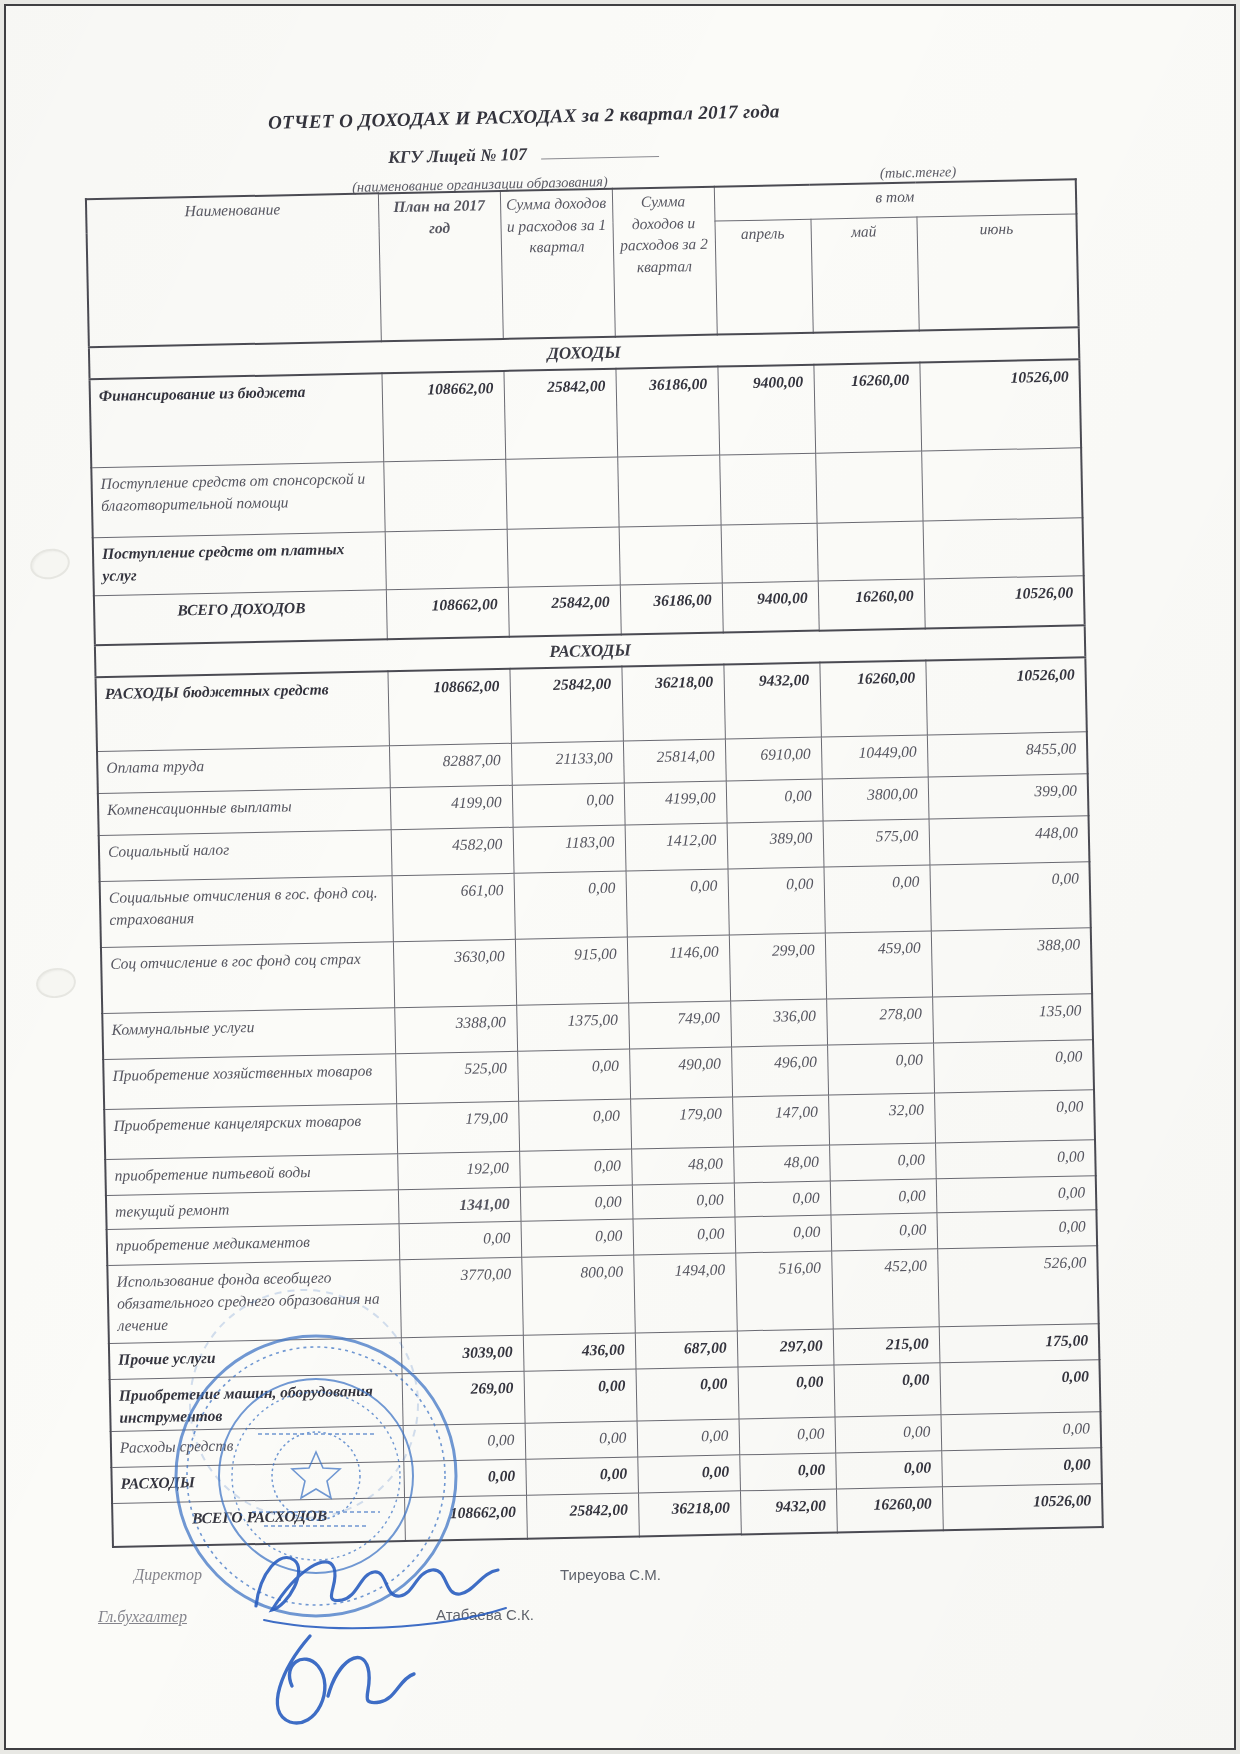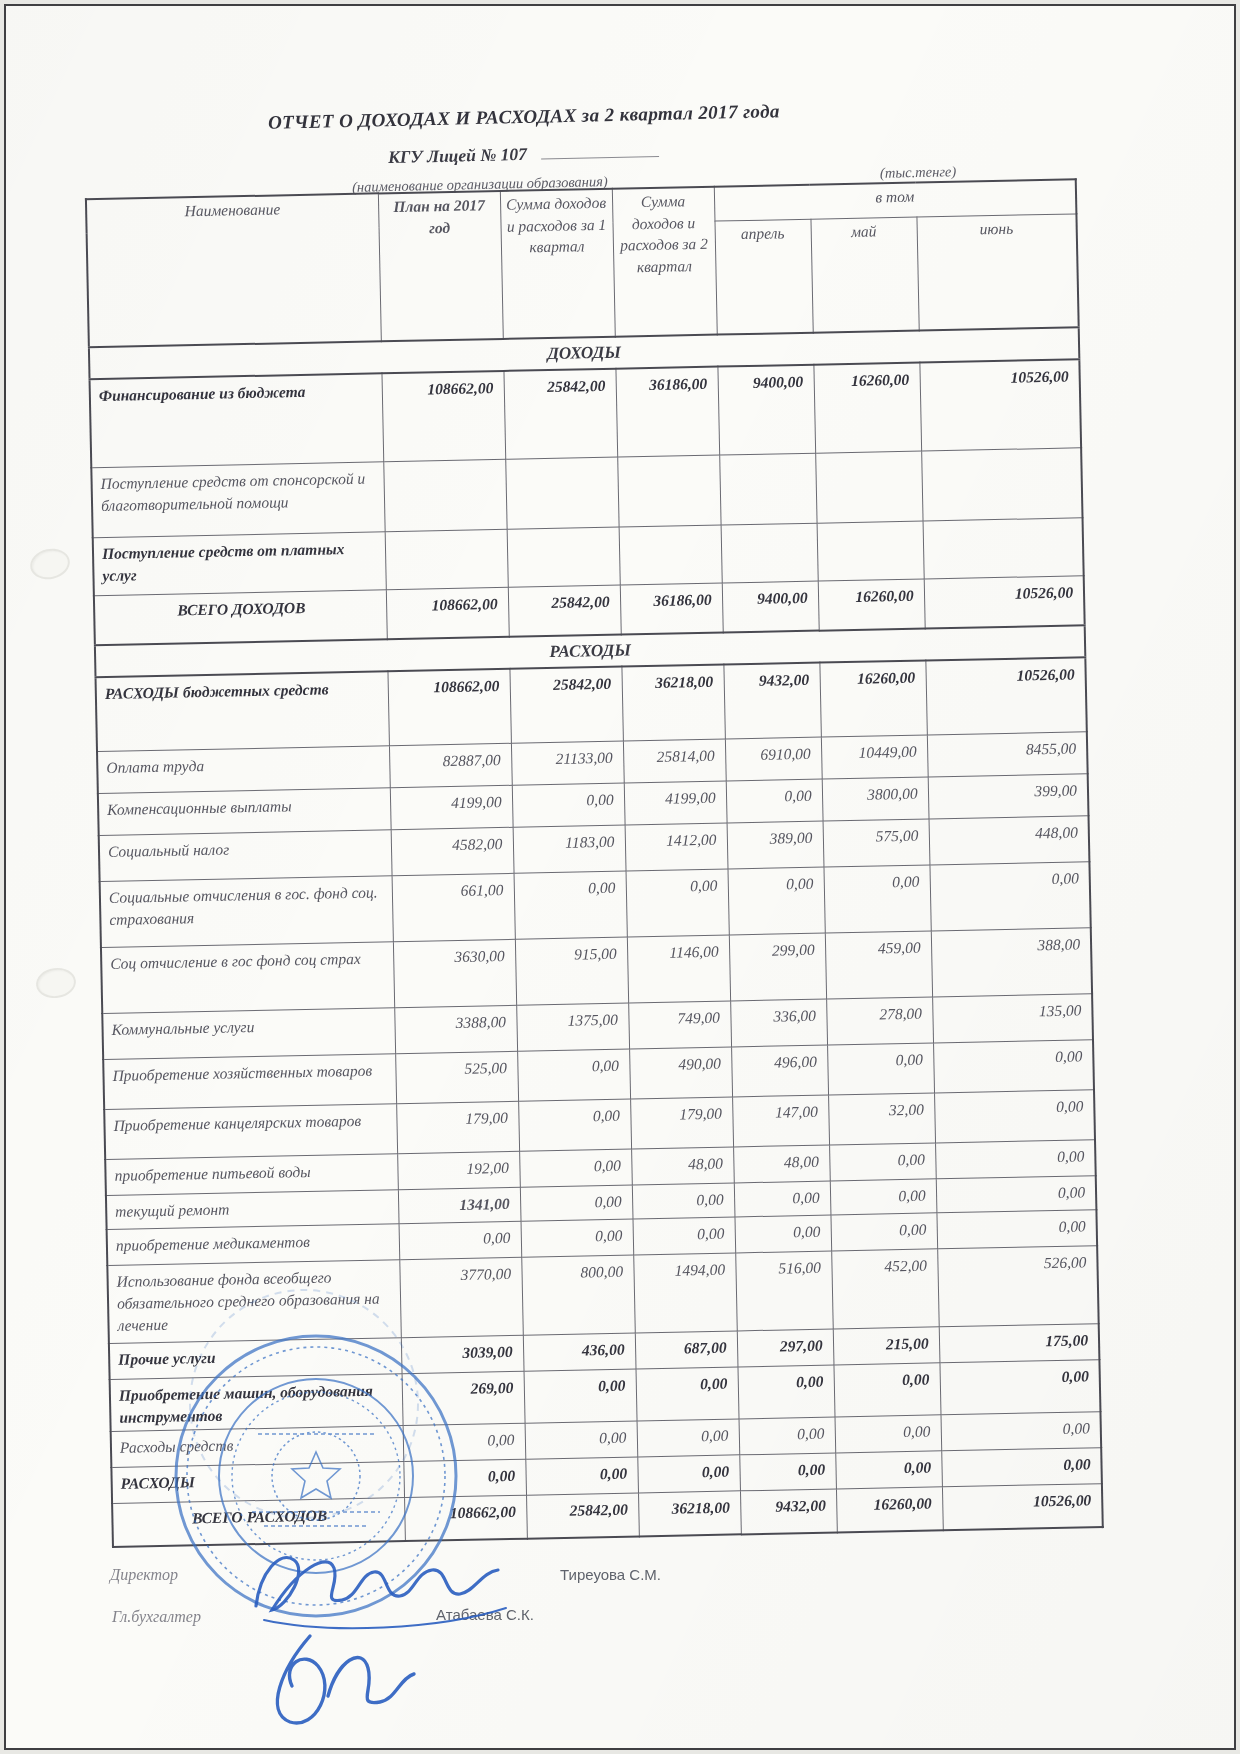--- a/index.html
+++ b/index.html
@@ -37,23 +37,23 @@
   tr.bold td{font-weight:bold;color:#34343e;}
   td.bold{font-weight:bold;color:#34343e;}
   td.lbl.center{text-align:center;}
   tr.section-row td{height:30px;text-align:center;font-weight:bold;font-size:17px;
       color:#3b3b44;vertical-align:middle;border-top:2px solid #4a4a52;
       border-bottom:2px solid #4a4a52;padding:0;}
   
   .sig-label{font-size:16px;font-style:italic;color:#84848c;white-space:nowrap;}
   .sig-name{font-family:"Liberation Sans","DejaVu Sans",sans-serif;font-size:15px;
             color:#5f636c;white-space:nowrap;}
-  .lab-director{left:104px;top:1560px;text-align:right;}
+  .lab-director{left:128px;top:1560px;text-align:right;}
   .name-director{left:542px;top:1560px;margin-left:12px;}
-  .lab-accountant{left:106px;top:1602px;}
+  .lab-accountant{left:92px;top:1602px;text-decoration:underline;}
   .name-accountant{left:430px;top:1600px;}
   
   .hole{position:absolute;width:36px;height:26px;border-radius:50%;
         border:2px solid #e6e6e1;background:#f6f6f2;box-shadow:inset 1px 1px 2px rgba(0,0,0,.04);}
   .hole1{left:24px;top:543px;transform:rotate(-12deg);}
   .hole2{left:30px;top:962px;transform:rotate(-8deg);}
   svg.overlay{position:absolute;left:0;top:0;width:1240px;height:1754px;pointer-events:none;}
 </style>
 </head>
 <body>

